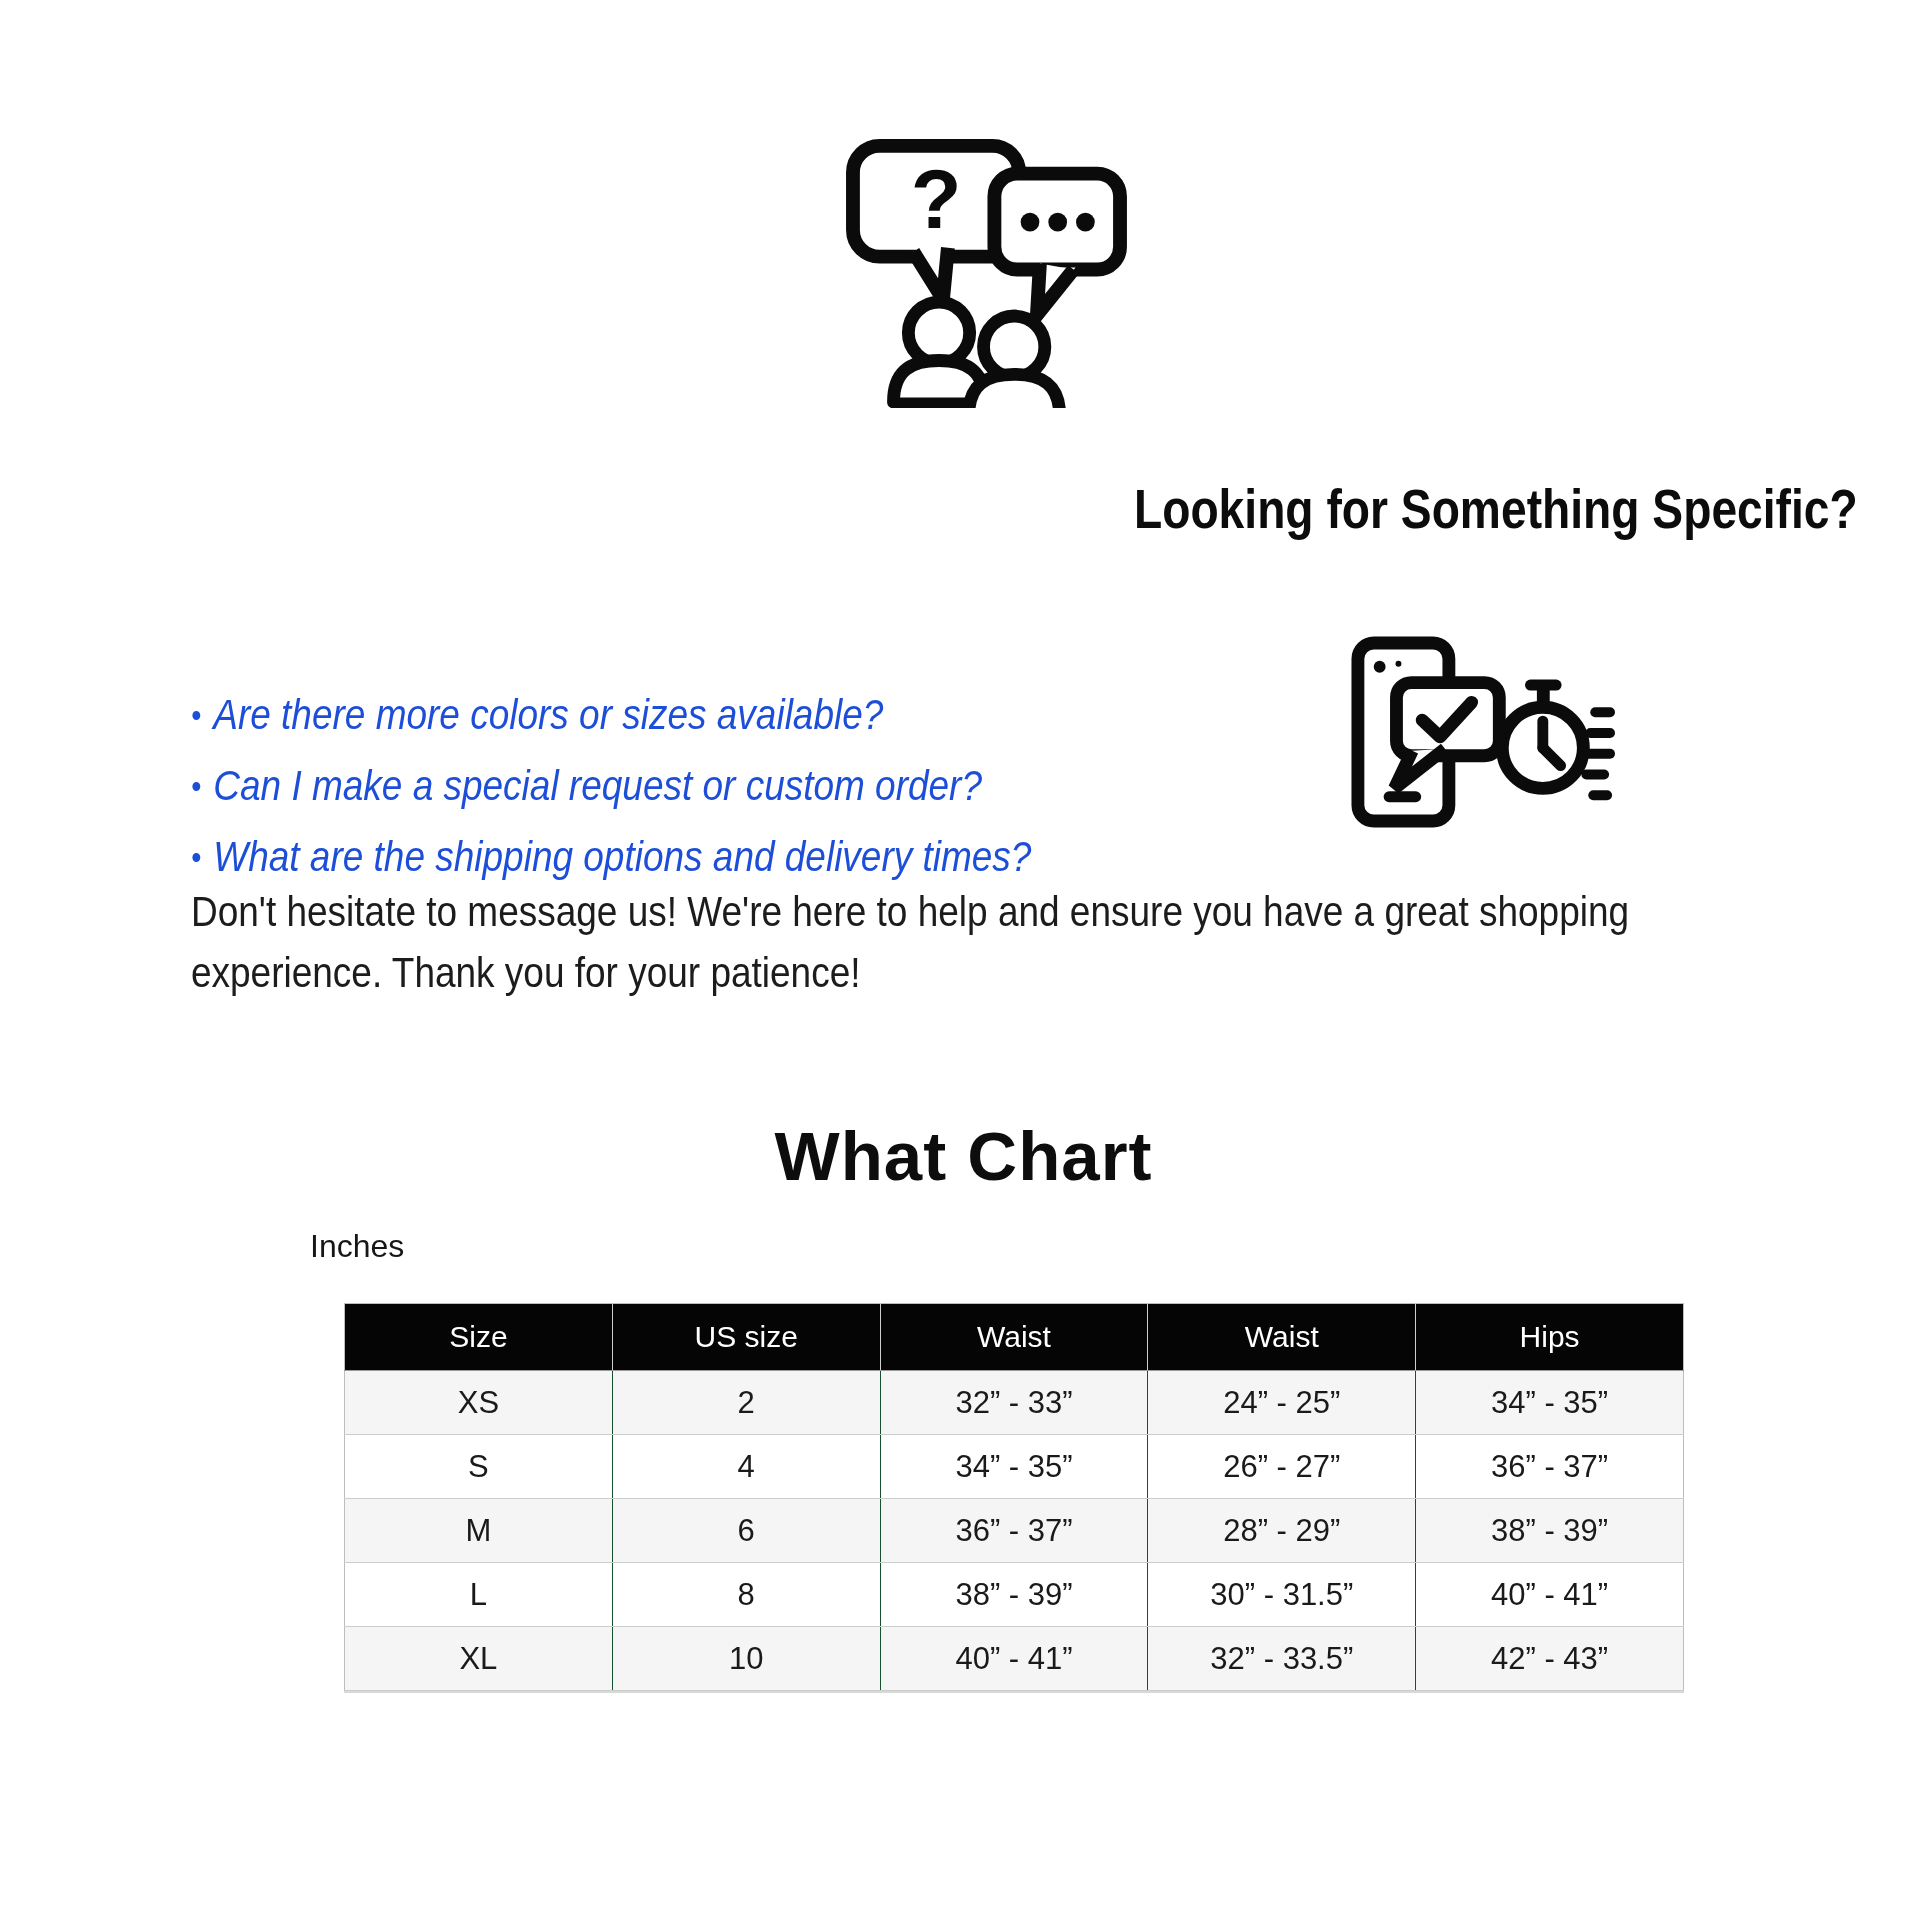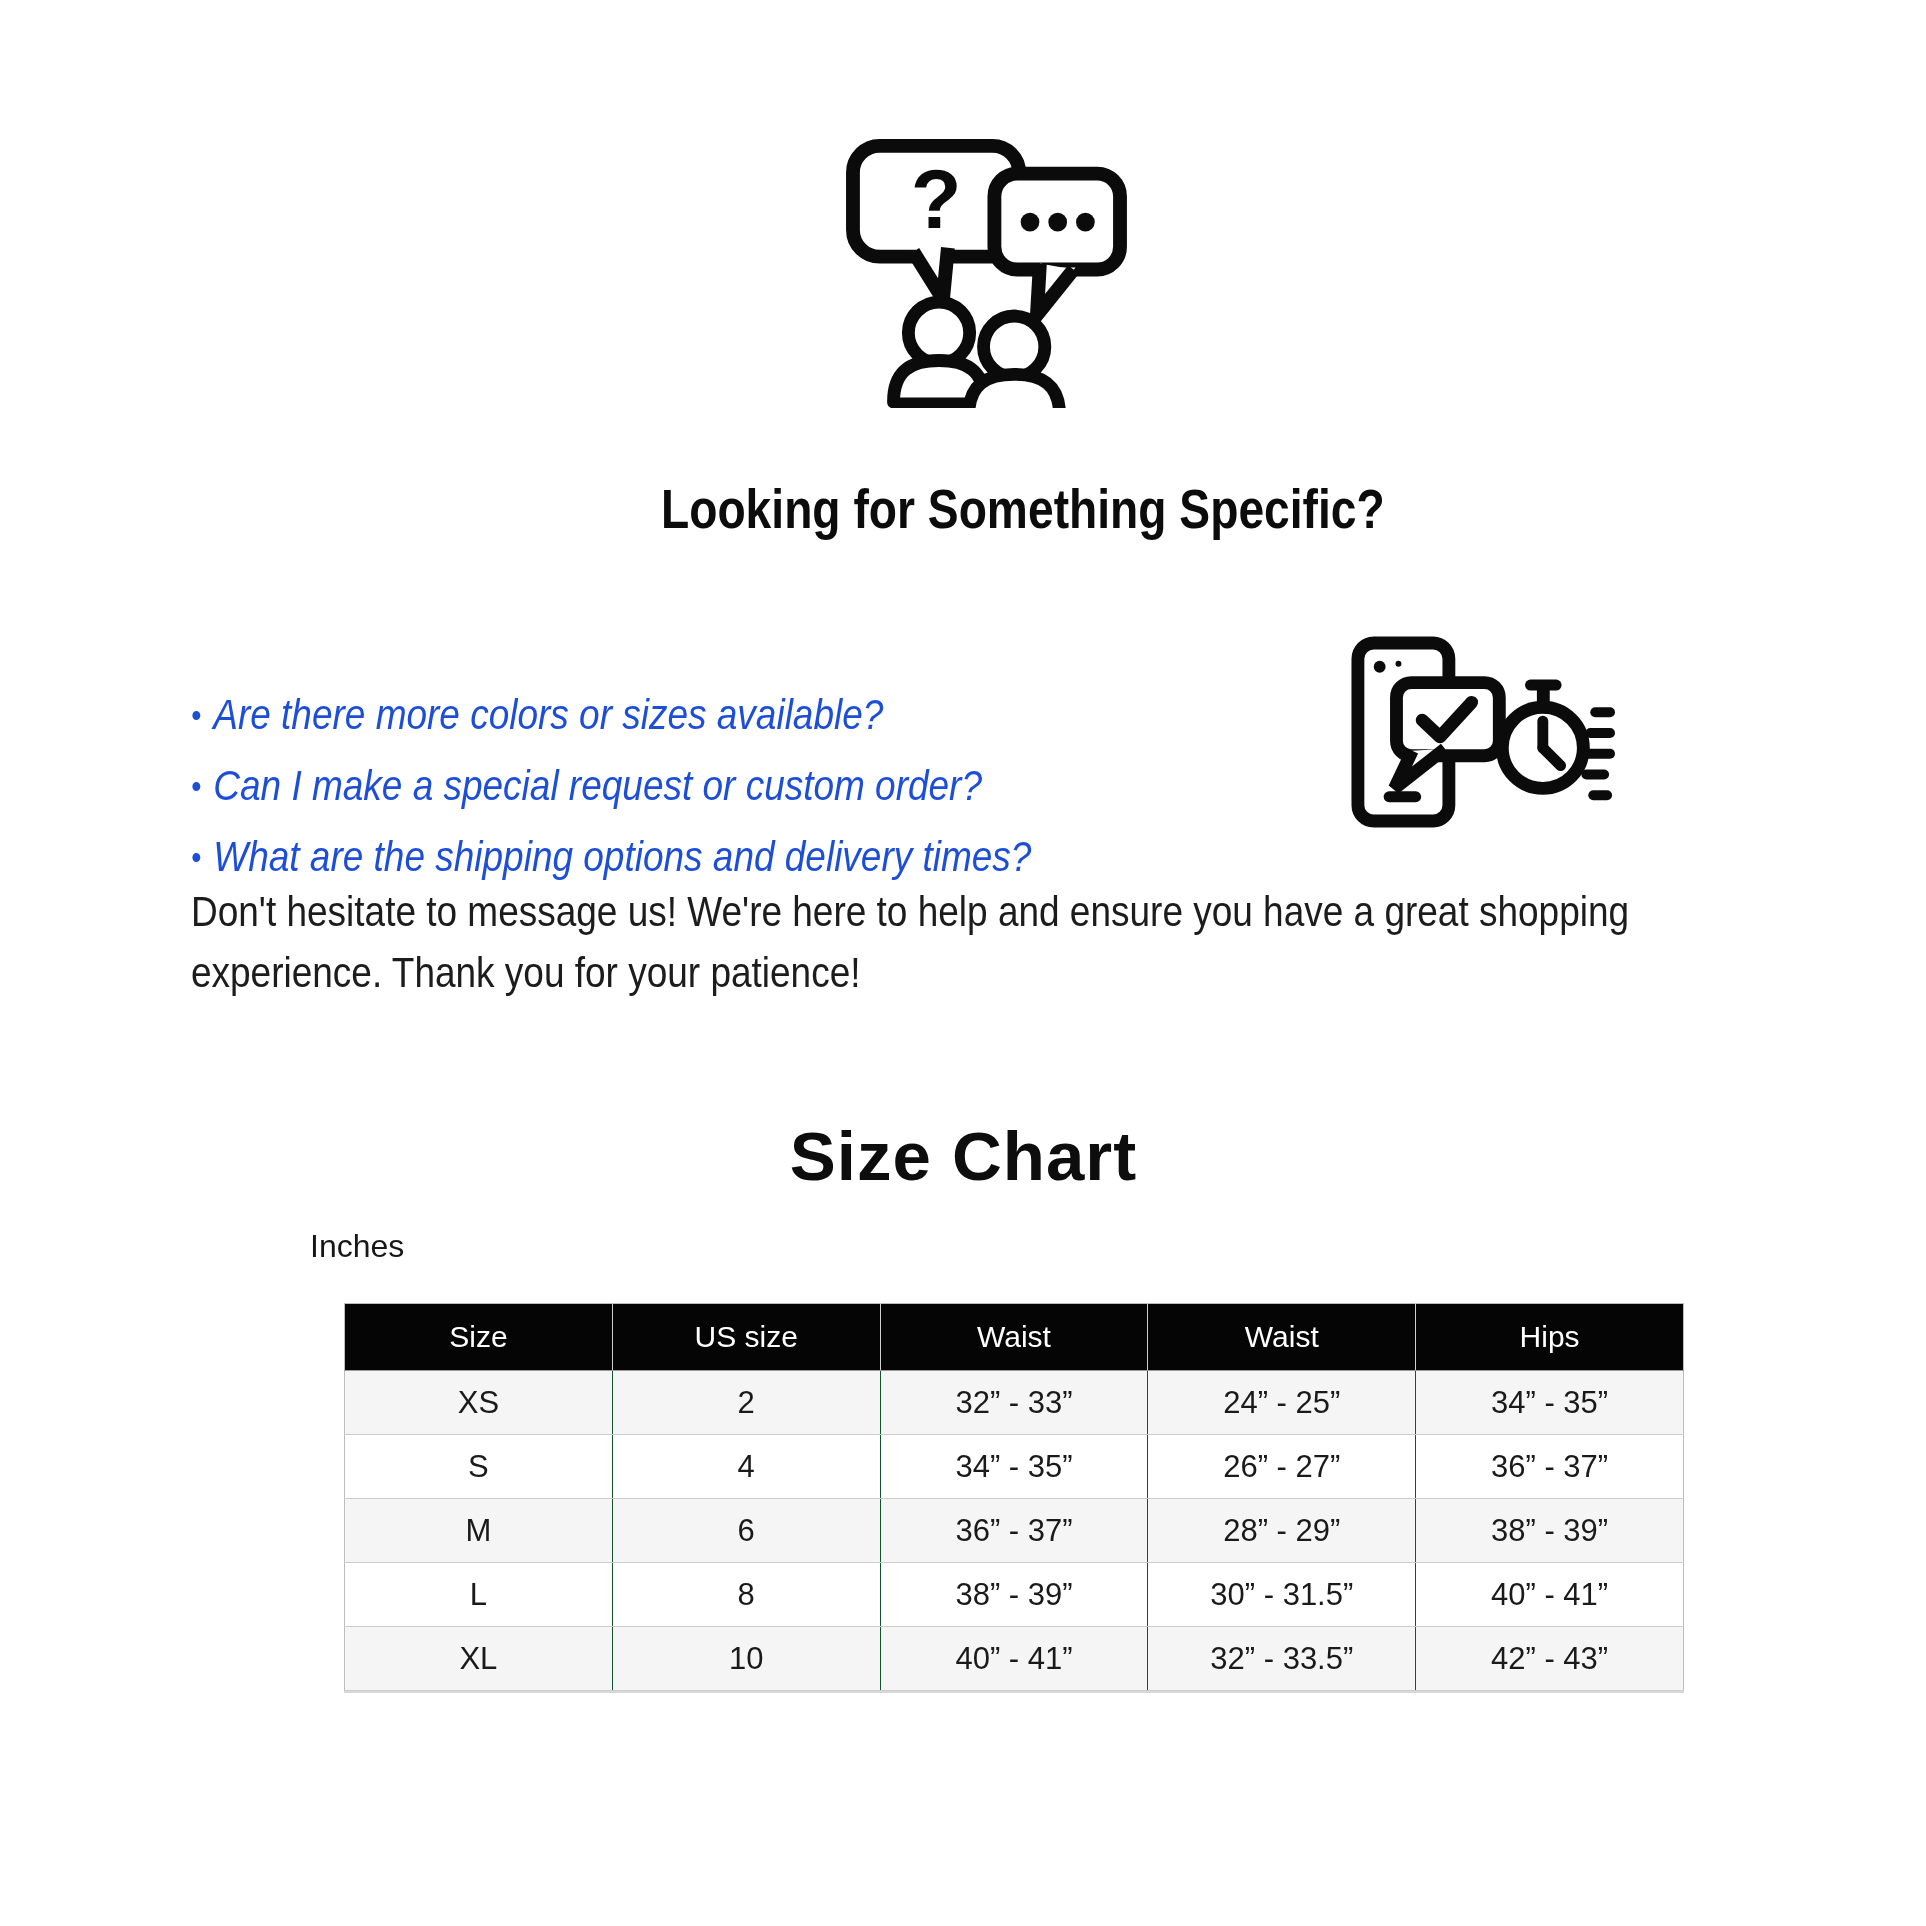--- a/index.html
+++ b/index.html
@@ -10,21 +10,21 @@
     font-family:"Liberation Sans",sans-serif;
     color:#111;
     overflow:hidden;
   }
   
   .cond{transform:scaleX(0.86);transform-origin:0 50%;white-space:nowrap;}
   .cond-center{transform:scaleX(0.84);transform-origin:50% 50%;white-space:nowrap;}
 
   .page-title{
     position:absolute;left:119px;width:1808px;top:477px;
-    text-align:center;font-size:55px;font-weight:bold;color:#0c0c0c;
+    text-align:right;font-size:55px;font-weight:bold;color:#0c0c0c;
   }
   .intro{position:absolute;left:191px;top:568px;font-size:43px;color:#1c1c1c;}
   .questions{position:absolute;left:191px;top:679px;font-size:43px;color:#1d4ed8;font-style:italic;}
   .bullet-row{height:71px;line-height:71px;}
   .bullet-glyph{font-size:34px;margin-right:14px;vertical-align:2px;}
   .outro{position:absolute;left:191px;top:881px;font-size:43px;color:#1c1c1c;line-height:61px;}
 
   .chat-icon{position:absolute;left:844px;top:137px;}
   .phone-icon{position:absolute;left:1350px;top:636px;}
 
@@ -124,21 +124,21 @@
     <path d="M60 118 L45 154 L98 118 Z" fill="#fff" stroke="none"></path>
     <path d="M63 116 L45 154 L96 114" fill="#fff" stroke="#0b0b0b" stroke-width="13" stroke-linejoin="miter"></path>
     <path d="M73 85 L91 102 L123 67" stroke="#0b0b0b" stroke-width="13" stroke-linecap="round" stroke-linejoin="round"></path>
   </svg>
 
   <div class="outro">
     <div><span class="cond" style="display:inline-block">Don't hesitate to message us! We're here to help and ensure you have a great shopping</span></div>
     <div><span class="cond" style="display:inline-block">experience. Thank you for your patience!</span></div>
   </div>
 
-  <div class="size-chart-title">Size Chart</div>
+  <div class="size-chart-title">What Chart</div>
   <div class="units-label">Inches</div>
 
   <div class="size-table-wrap">
     <table class="size-table">
       <thead>
         <tr>
           <th>Size</th>
           <th>US size</th>
           <th>Waist</th>
           <th>Waist</th>

